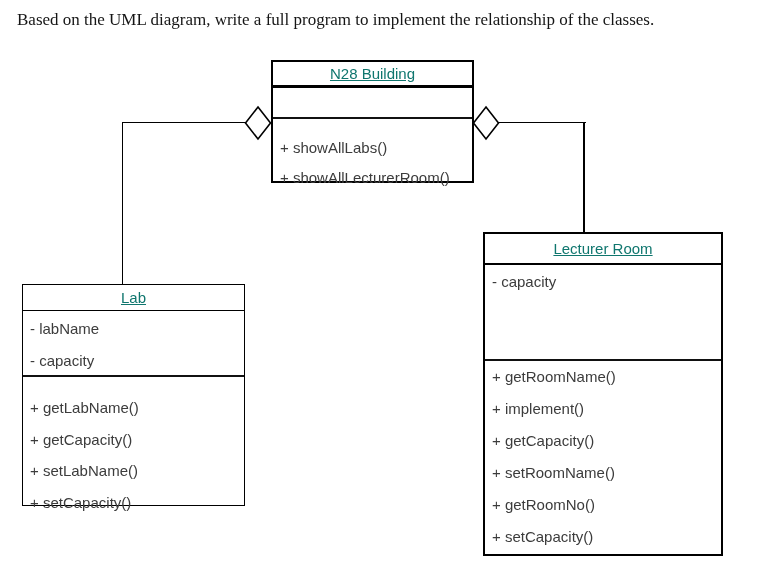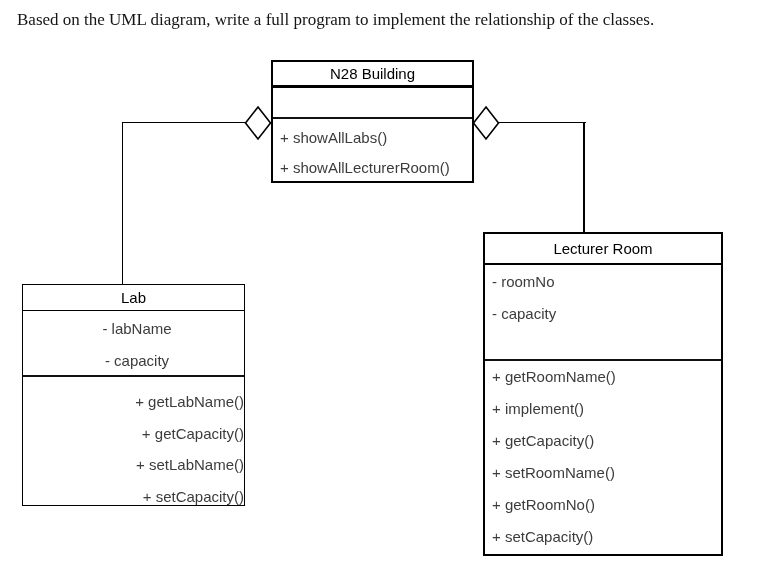--- a/index.html
+++ b/index.html
@@ -11,34 +11,34 @@
   .instruction {
     position:absolute; left:17px; top:10px;
     font-family:"Liberation Serif", serif;
     font-size:17px; color:#151515; white-space:nowrap;
   }
   
   .uml-class {
     position:absolute; box-sizing:border-box; background:#ffffff;
     border:2px solid #000000; color:#3c3c3c; font-size:15px; z-index:3;
   }
-  .uml-title { text-align:center; color:#000000; }
+  .uml-title { text-align:center; color:#0f766e;text-decoration:underline; }
   .member { padding-left:7px; white-space:nowrap; overflow:hidden; }
 
   #cls-building { left:271px; top:60px; width:203px; height:123px; }
   #cls-building .uml-title   { height:23px; line-height:23px; border-bottom:3px solid #000; }
   #cls-building .uml-attrs   { height:29px; border-bottom:2px solid #111; }
-  #cls-building .uml-methods { padding-top:4px; }
+  #cls-building .uml-methods { padding-top:14px; }
   #cls-building .member      { height:30px; line-height:30px; }
 
   #cls-lab { left:22px; top:284px; width:223px; height:222px; border-width:1.5px; }
   #cls-lab .uml-title   { height:25px; line-height:25px; border-bottom:1.5px solid #000; }
   #cls-lab .uml-attrs   { height:62px; border-bottom:2px solid #111; padding-top:2px; }
-  #cls-lab .uml-attrs .member   { height:32px; line-height:32px;text-align:center; }
-  #cls-lab .uml-methods { padding-top:9px;text-align:right; }
+  #cls-lab .uml-attrs .member   { height:32px; line-height:32px; }
+  #cls-lab .uml-methods { padding-top:15px; }
   #cls-lab .uml-methods .member { height:31.5px; line-height:31.5px; }
 
   #cls-lecturer { left:483px; top:232px; width:240px; height:324px; }
   #cls-lecturer .uml-title   { height:29px; line-height:29px; border-bottom:2px solid #000; }
   #cls-lecturer .uml-attrs   { height:93px; border-bottom:2px solid #111; padding-top:1px; }
   #cls-lecturer .member      { height:32px; line-height:32px; }
 
   
   .hline,.vline { position:absolute; background:#000000; z-index:1; }
   #line-lab-h      { left:122px;   top:121.5px; width:124px; height:1.5px; }
@@ -92,21 +92,20 @@
       <div class="member">+ getLabName()</div>
       <div class="member">+ getCapacity()</div>
       <div class="member">+ setLabName()</div>
       <div class="member">+ setCapacity()</div>
     </div>
   </div>
 
   <div class="uml-class" id="cls-lecturer">
     <div class="uml-title">Lecturer Room</div>
     <div class="uml-attrs">
-      <div class="member">- roomNo</div>
       <div class="member">- capacity</div>
     </div>
     <div class="uml-methods">
       <div class="member">+ getRoomName()</div>
       <div class="member">+ implement()</div>
       <div class="member">+ getCapacity()</div>
       <div class="member">+ setRoomName()</div>
       <div class="member">+ getRoomNo()</div>
       <div class="member">+ setCapacity()</div>
     </div>

